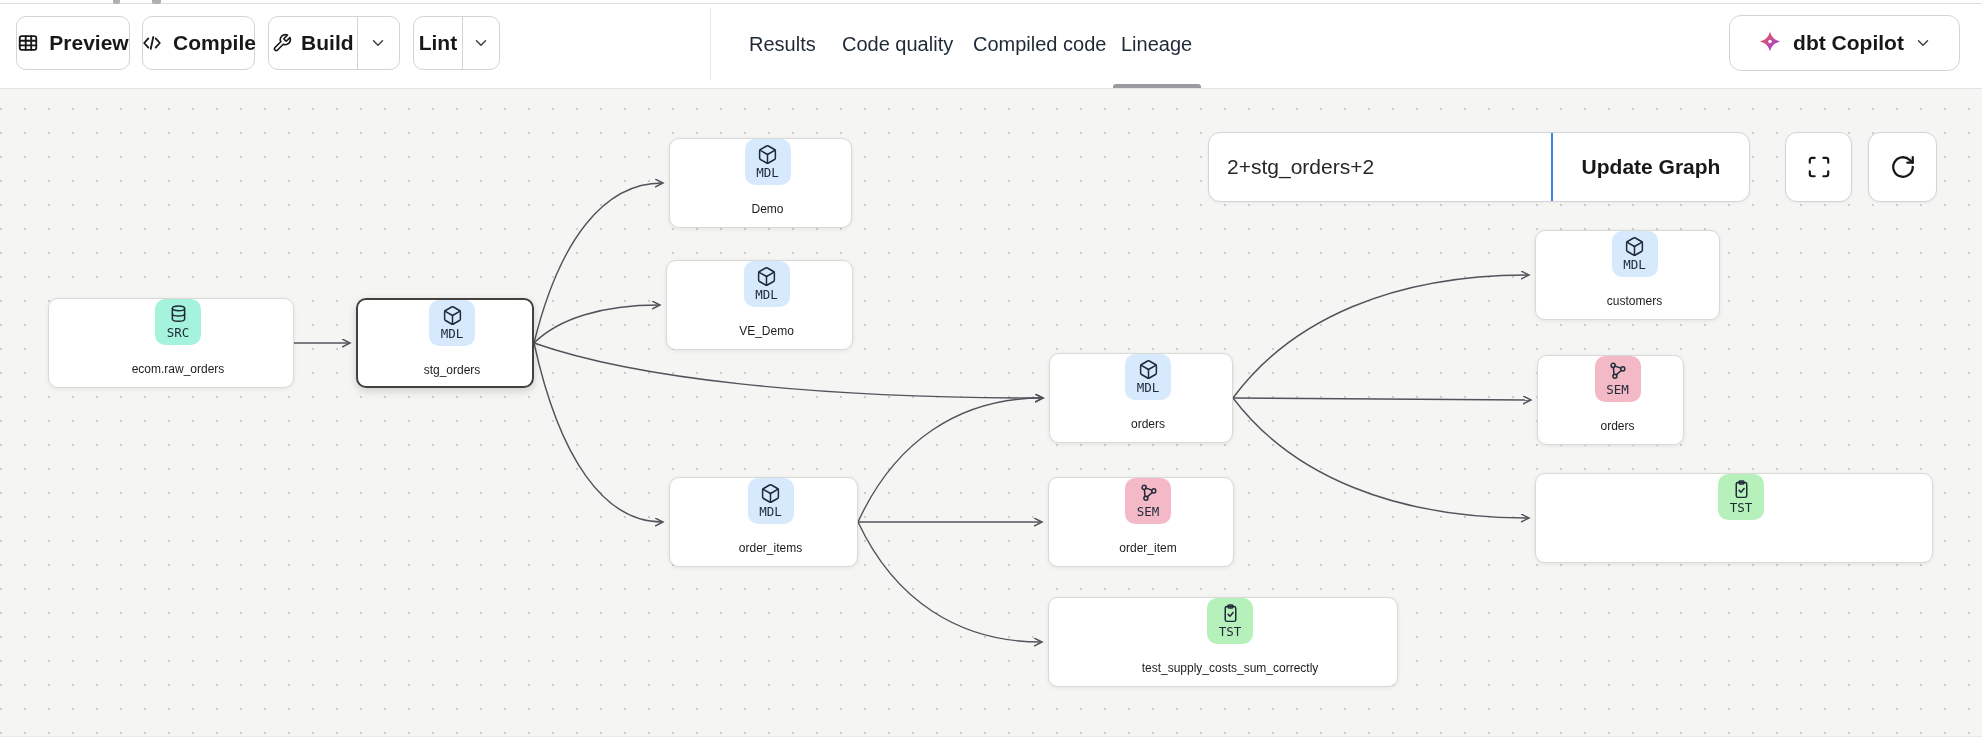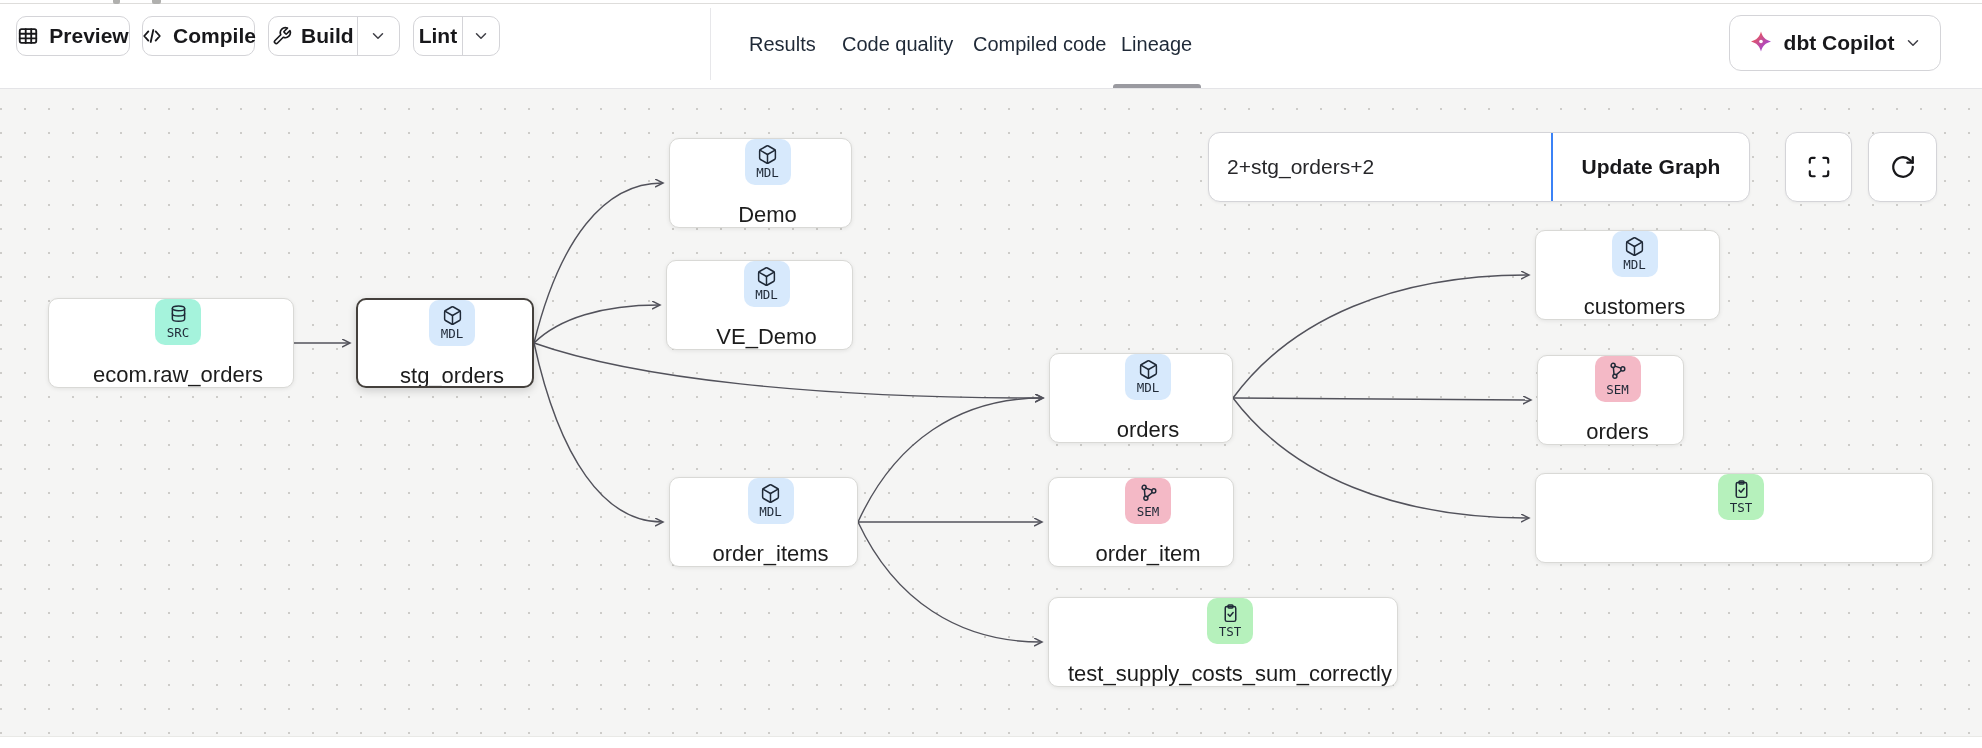--- a/index.html
+++ b/index.html
@@ -5,40 +5,40 @@
   html,body{margin:0;padding:0;background:#fff;}
   .screen{position:relative;width:1982px;height:748px;overflow:hidden;
     font-family:"Liberation Sans",sans-serif;color:#18181b;background:#fff;}
 
   
   .header{position:absolute;left:0;top:0;width:1982px;height:88px;background:#fff;
     border-bottom:1px solid #e4e4e7;z-index:5;}
   .top-line{position:absolute;left:0;top:3px;width:1982px;height:1px;background:#dedddb;}
   .top-tick{position:absolute;top:0;height:4px;background:#b0b0ae;border-radius:0 0 2px 2px;}
 
-  .tbtn,.tgroup{position:absolute;top:16px;height:40px;background:#fff;
+  .tbtn,.tgroup{position:absolute;top:16px;height:54px;background:#fff;
     border:1px solid #d4d4d8;border-radius:10px;box-sizing:border-box;
     display:flex;align-items:center;cursor:pointer;}
   .tbtn{justify-content:center;gap:10px;font-size:21px;font-weight:700;}
   .tgroup{padding:0;}
   .tgroup .main{height:100%;display:flex;align-items:center;justify-content:center;
     gap:9px;font-size:21px;font-weight:700;}
   .tgroup .chev{height:100%;display:flex;align-items:center;justify-content:center;
     border-left:1px solid #d4d4d8;}
   .hicon{display:flex;align-items:center;}
   .hicon svg{display:block;}
 
   .vsep{position:absolute;left:710px;top:8px;width:1px;height:72px;background:#e7e7ea;}
 
   .tab{position:absolute;top:0;height:88px;display:flex;align-items:center;
     font-size:20px;color:#1f2937;cursor:pointer;}
   .tab.active::after{content:'';position:absolute;left:50%;transform:translateX(-50%);
     bottom:0;width:88px;height:4px;background:#9a9aa0;border-radius:3px 3px 0 0;}
 
-  .copilot{position:absolute;left:1729px;top:15px;width:212px;height:56px;background:#fff;
+  .copilot{position:absolute;left:1729px;top:15px;width:231px;height:56px;background:#fff;
     border:1px solid #d4d4d8;border-radius:12px;box-sizing:border-box;display:flex;
     align-items:center;justify-content:center;gap:10px;font-size:21px;font-weight:700;cursor:pointer;}
   .g1{stop-color:var(--accent-orange,#ff5c35);}
   .g2{stop-color:var(--accent-purple,#8a3ffc);}
 
   
   .canvas{position:absolute;left:0;top:88px;width:1982px;height:660px;background:#f5f5f4;
     background-image:radial-gradient(circle,#cdccc9 1.2px,transparent 1.4px);
     background-size:24px 24px;background-position:13px 9px;}
   .bottom-strip{position:absolute;left:0;bottom:0;width:1982px;height:11px;background:#fff;
@@ -64,21 +64,21 @@
     padding-left:14px;box-shadow:0 1px 4px rgba(0,0,0,.08);cursor:pointer;flex-direction:column;}
   .node.selected{border:2px solid #44403c;box-shadow:0 3px 8px rgba(0,0,0,.16);}
   .badge{width:46px;height:46px;border-radius:10px;display:flex;flex-direction:column;
     align-items:center;justify-content:center;gap:1px;flex:none;}
   .badge svg{display:block;}
   .blabel{font-family:"DejaVu Sans Mono",monospace;font-size:12.5px;line-height:1.1;color:#1f2937;}
   .node.mdl .badge{background:var(--mdl,#d7e9fc);}
   .node.src .badge{background:var(--src,#a5f3dc);}
   .node.sem .badge{background:var(--sem,#f4b9c6);}
   .node.tst .badge{background:var(--tst,#b6f1bc);}
-  .nlabel{font-size:22px;color:#1c1c1c;white-space:nowrap;overflow:hidden;}
+  .nlabel{font-size:12px;color:#1c1c1c;white-space:nowrap;overflow:hidden;}
 </style>
 </head>
 <body>
 
 <div class="screen">
 
   <div class="header">
     <div class="top-line"></div>
     <div class="top-tick" style="left:113px;width:7px;"></div>
     <div class="top-tick" style="left:152px;width:9px;"></div>

